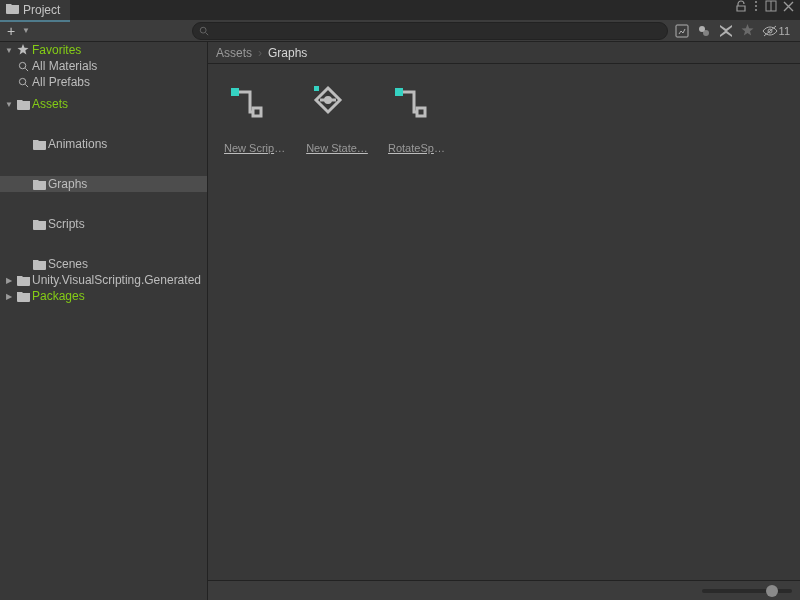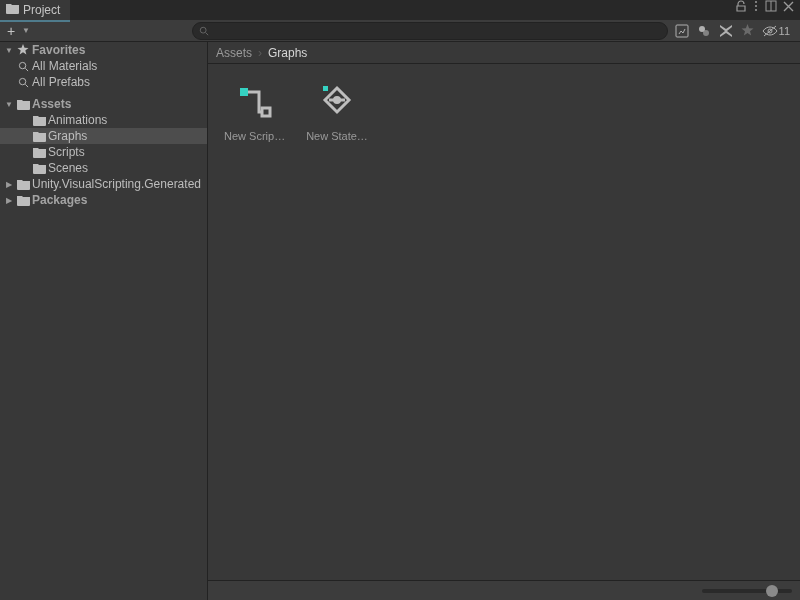--- a/index.html
+++ b/index.html
@@ -86,23 +86,23 @@
     height:16px;
     padding-left: 4px;
     gap:2px;
     cursor: default;
   }
   .tree-row.selected { background:#4d4d4d; }
   .tree-row .foldout { width:10px; text-align:center; font-size:8px; color:#9a9a9a;}
   .tree-row .foldout.blank { visibility:hidden; }
   .tree-row .ic { width:14px; height:14px; display:flex; align-items:center; justify-content:center;}
   .tree-row .label { color:#bdbdbd; }
-  .tree-row.bold .label { font-weight:700; color:#a3a3a3;}
+  .tree-row.bold .label { font-weight:400; color:#84cc16;}
   .ind1 { }
-  .ind2 { padding-left: 32px; }
+  .ind2 { padding-left: 32px; margin-top: 24px; }
   .content {
     flex:1;
     display:flex;
     flex-direction:column;
     background: #383838;
   }
   .breadcrumb {
     height: 22px;
     display:flex; align-items:center;
     padding: 0 8px;
@@ -116,22 +116,23 @@
   .grid {
     flex:1;
     padding: 16px;
     display:flex;
     align-content:flex-start;
     flex-wrap:wrap;
     gap: 20px;
   }
   .asset {
     width: 62px;
-    display:flex; flex-direction:column; align-items:center;
-    gap:6px;
+    display:flex; flex-direction:column; align-items:flex-start;
+    gap:18px;
+    text-decoration:underline;
   }
   .asset .thumb {
     width:44px; height:44px;
     display:flex; align-items:center; justify-content:center;
   }
   .asset .name {
     font-size:11px; color:#9a9a9a;
     text-align:center;
     width:100%;
     white-space:nowrap; overflow:hidden; text-overflow:ellipsis;
@@ -360,20 +361,30 @@
           <svg width="40" height="40" viewBox="0 0 40 40">
             <path d="M20 6 L32 18 L20 30 L8 18 Z" fill="none" stroke="#bdbdbd" stroke-width="3"></path>
             <circle cx="20" cy="18" r="4" fill="#bdbdbd"></circle>
             <path d="M20 18 h-8" stroke="#bdbdbd" stroke-width="3"></path>
             <path d="M20 18 h8" stroke="#bdbdbd" stroke-width="3"></path>
             <rect x="6" y="4" width="5" height="5" fill="#35d2c2"></rect>
           </svg>
         </div>
         <div class="name">New State…</div>
       </div>
+      <div class="asset">
+        <div class="thumb">
+          <svg width="40" height="40" viewBox="0 0 40 40">
+            <rect x="5" y="6" width="8" height="8" fill="#35d2c2"></rect>
+            <rect x="27" y="26" width="8" height="8" fill="none" stroke="#bdbdbd" stroke-width="3"></rect>
+            <path d="M13 10 H24 V30 H27" stroke="#bdbdbd" stroke-width="3" fill="none"></path>
+          </svg>
+        </div>
+        <div class="name">RotateSpe…</div>
+      </div>
     </div>
     <div class="bottom-bar">
       <div class="slider">
         <div class="knob" style="left:64px;"></div>
       </div>
     </div>
   </div>
 </div>
 
 </body></html>

